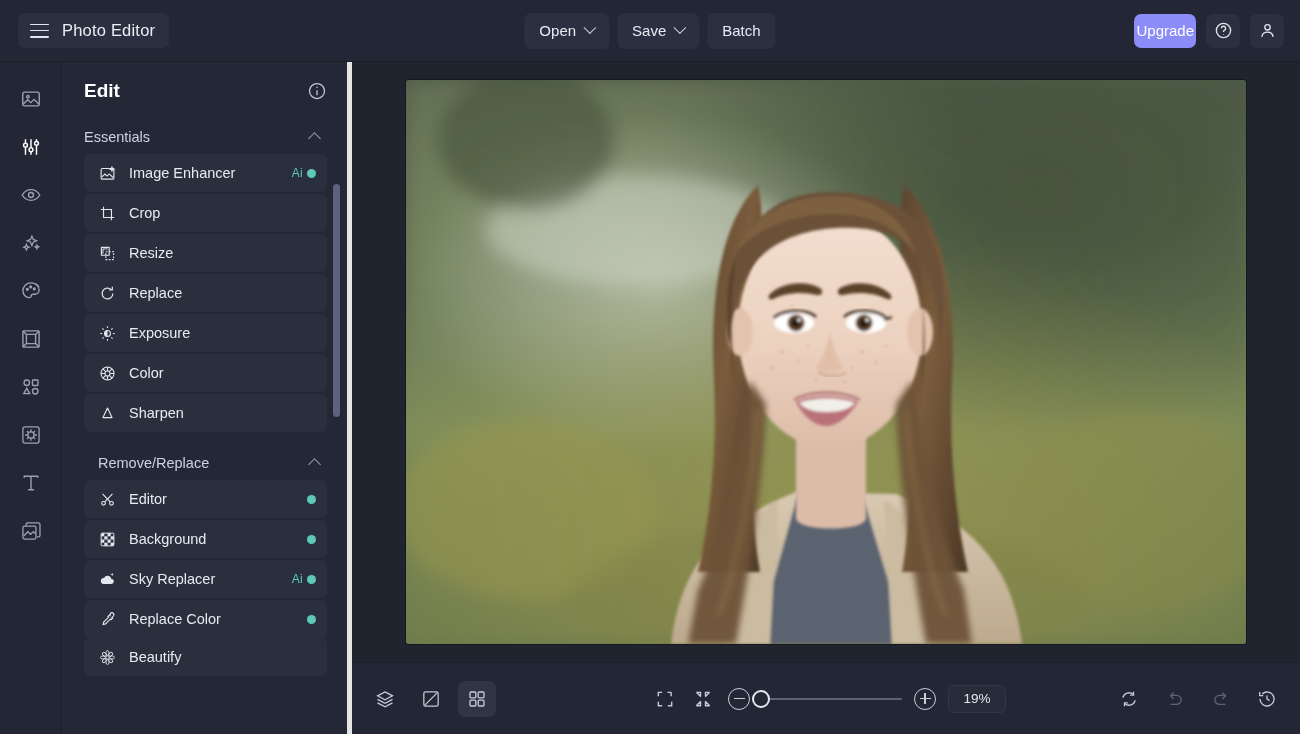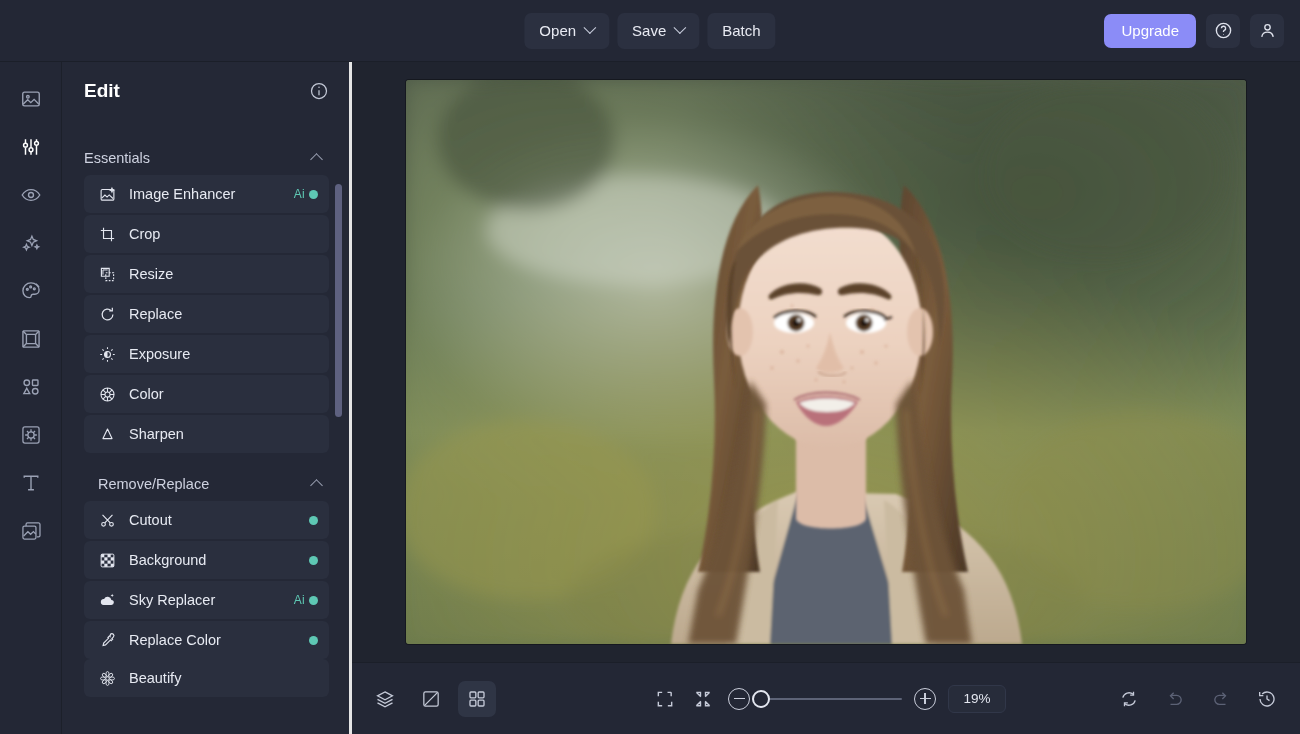--- a/index.html
+++ b/index.html
@@ -38,21 +38,21 @@
     height: 36px; padding: 0 15px;
     background: #2b3040; border: none; border-radius: 7px;
     color: #e8eaf2; font-size: 15px; font-family: Liberation Sans, sans-serif; cursor: pointer;
   }
   .caret { width: 9px; height: 9px; border-right: 1.7px solid #c9cddc; border-bottom: 1.7px solid #c9cddc; transform: rotate(45deg) translate(-2px,-2px); }
 
   .right-group {
     position: absolute; right: 16px; display: flex; align-items: center; gap: 10px;
   }
   .upgrade {
-    height: 34px; padding: 0 17px; border: none; border-radius: 7px;
+    height: 34px; padding: 0 2px; border: none; border-radius: 7px;
     background: #8b8cf7; color: #ffffff; font-size: 15px; font-family: inherit; cursor: pointer;
   }
   .iconbtn {
     width: 34px; height: 34px; border-radius: 7px; background: #2b3040;
     border: none; display: flex; align-items: center; justify-content: center; cursor: pointer;
   }
   .iconbtn svg { stroke: #dfe2ec; }
 
   
   .body { flex: 1; display: flex; min-height: 0; }
@@ -69,23 +69,22 @@
     display: flex; align-items: center; justify-content: center;
     cursor: pointer;
   }
   .rail-item svg { stroke: #9ba2b5; }
   .rail-item.active svg { stroke: #ffffff; }
 
   
   .panel {
     width: 290px; flex: 0 0 290px; background: #242836;
     position: relative; display: flex; flex-direction: column;
-    border-right: 3px solid #e5e5e5;
+    border-right: 5px solid #e5e5e5;
     overflow: hidden;
-    gap: 21px;
   }
   .panel-head {
     height: 58px; flex: 0 0 58px;
     display: flex; align-items: center; justify-content: space-between;
     padding: 0 20px 0 22px;
   }
   .panel-title { color: #ffffff; font-size: 19px; font-weight: bold; }
   .panel-scroll {
     flex: 1; overflow: hidden; position: relative;
     padding: 0 20px 0 22px;
@@ -173,20 +172,28 @@
     display: flex; align-items: center; justify-content: center;
     color: #e3e6ef; font-size: 13.5px; margin-left: 6px; cursor: text;
   }
 </style>
 </head>
 <body>
 
 <div class="app">
 
   <div class="topbar">
+    <div class="brand">
+      <span class="hamburger">
+          <i></i>
+          <i></i>
+          <i></i>
+        </span>
+      <span class="brand-title">Photo Editor</span>
+    </div>
 
     <div class="center-group">
       <button class="tbtn">
         <span>Open</span>
         <span class="caret"></span>
       </button>
       <button class="tbtn">
         <span>Save</span>
         <span class="caret"></span>
       </button>
@@ -391,21 +398,21 @@
         </div>
         <div class="item-list">
           <div class="item">
             <span class="item-ico">
               <svg width="17" height="17" viewBox="0 0 24 24" fill="none" stroke-width="1.6">
                 <circle cx="6.4" cy="17.4" r="2.6"></circle>
                   <circle cx="17.6" cy="17.4" r="2.6"></circle>
                 <path d="M8.2 15.4L19 4.2M15.8 15.4L5 4.2"></path>
               </svg>
             </span>
-            <span class="item-label">Cutout</span>
+            <span class="item-label">Editor</span>
             <span class="badge">
               <span class="dot"></span>
             </span>
           </div>
 
           <div class="item">
             <span class="item-ico">
               <svg width="17" height="17" viewBox="0 0 24 24" fill="none" stroke-width="1.4">
                 <rect x="3" y="3" width="18" height="18" rx="1.6"></rect>
                 <g fill="#e3e6ef" stroke="none">

